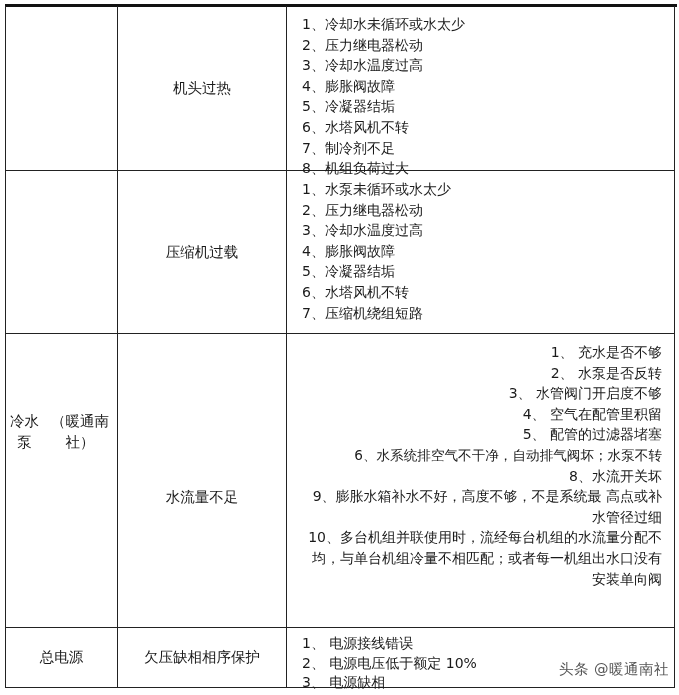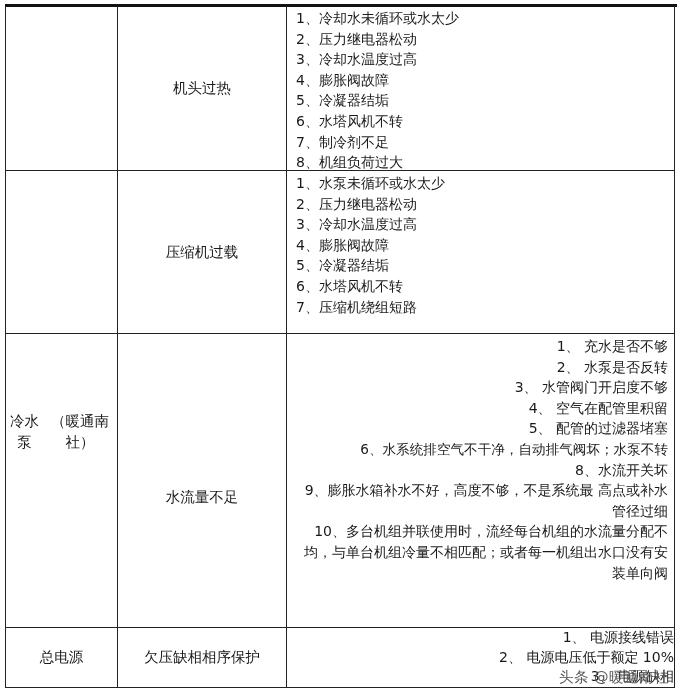--- a/index.html
+++ b/index.html
@@ -7,24 +7,24 @@
            font-family: "DejaVu Sans", "Liberation Sans", sans-serif; color: #1a1a1a; }
     .tbl { position: absolute; left: 5px; top: 4px; width: 670px; }
     .topbar { position: absolute; left: 0; top: 0; width: 672px; height: 3px; background: #111; }
     .row { position: absolute; left: 0; width: 670px; border-bottom: 1.5px solid #222; box-sizing: border-box; }
     .cell { position: absolute; top: 0; bottom: 0; box-sizing: border-box; }
     .c1 { left: 0; width: 113px; border-left: 1.5px solid #222; border-right: 1.5px solid #222; }
     .c2 { left: 113px; width: 169px; border-right: 1.5px solid #222; }
     .c3 { left: 282px; width: 388px; border-right: 1.5px solid #222; padding: 2px 0 0 9px; }
     .center { display: flex; align-items: center; justify-content: center; text-align: center;
               font-size: 14.5px; line-height: 21px; }
-    .list { margin: 0; padding: 0; list-style: none; font-size: 14px; line-height: 20.6px; }
+    .list { margin: 6px; padding: 0; list-style: none; font-size: 14px; line-height: 20.6px; }
     .list li { white-space: pre-wrap; }
     .wrap li { white-space: normal; text-align: right; }
-    .watermark { position: absolute; right: 10px; bottom: 8px; font-size: 14.5px; color: #555;
+    .watermark { position: absolute; right: 10px; bottom: 16px; font-size: 14.5px; color: #555;
                  letter-spacing: 0.5px; }
   </style>
 </head>
 <body>
 
 <div class="tbl">
   <div class="topbar"></div>
 
   <div class="row" style="top:2px; height:165px;">
     <div class="cell c1" style="border-bottom:none;"></div>
@@ -86,21 +86,21 @@
     </div>
   </div>
 
   <div class="row" style="top:624px; height:60px;">
     <div class="cell c2 center">
       <span>欠压缺相相序保护</span>
     </div>
     <div class="cell c1 center">
       <span>总电源</span>
     </div>
-    <div class="cell c3" style="padding-top:0;text-align:right;">
+    <div class="cell c3" style="padding-top:0;">
       <ul class="list" style="line-height:19.5px;">
         <li>1、 电源接线错误</li>
         <li>2、 电源电压低于额定 10%</li>
         <li>3、 电源缺相</li>
       </ul>
     </div>
   </div>
 </div>
 
 <div class="watermark">头条 @暖通南社</div>

